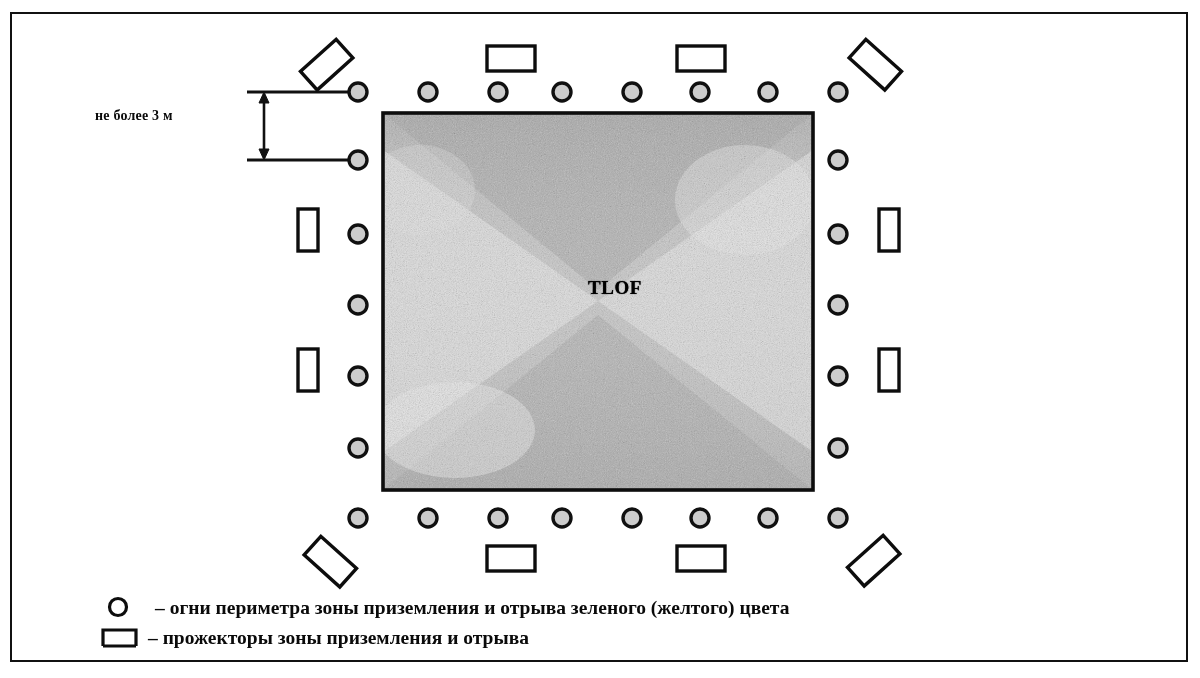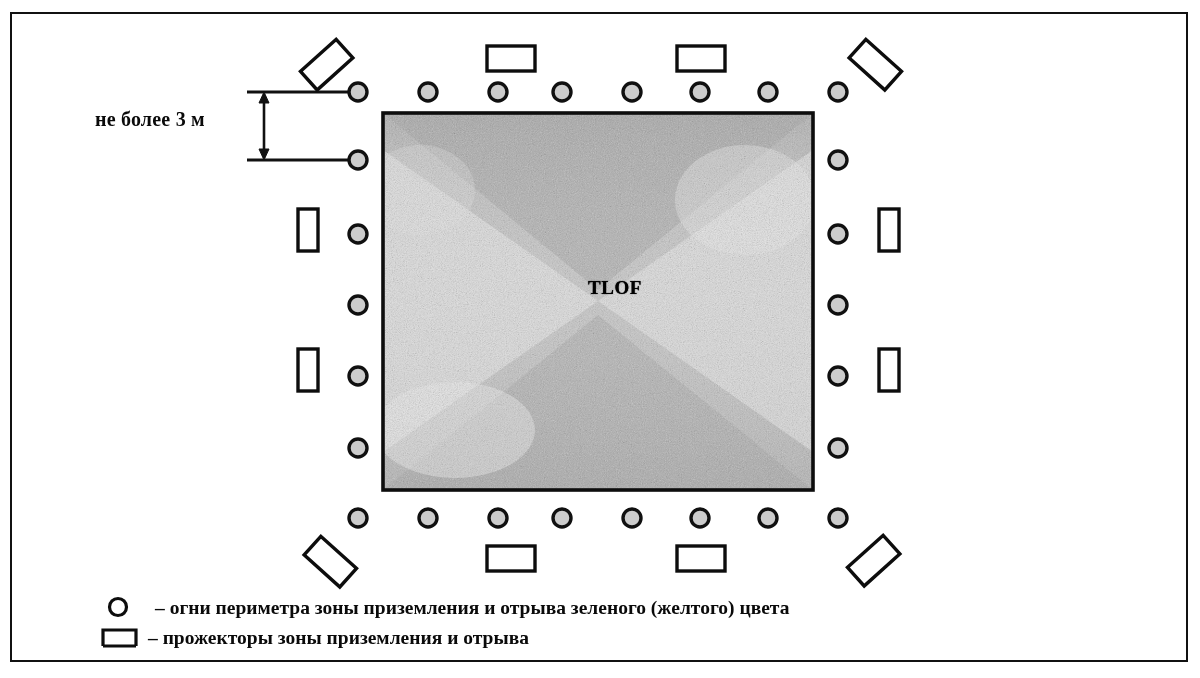--- a/index.html
+++ b/index.html
@@ -35,21 +35,21 @@
     height: 678px;
   }
   .dim-label {
     position: absolute;
     left: 95px;
     top: 108px;
     width: 160px;
     text-align: left;
     font-family: "Liberation Serif", serif;
     font-weight: bold;
-    font-size: 20px;
+    font-size: 14px;
     color: #0a0a0a;
     letter-spacing: 0.2px;
     white-space: nowrap;
   }
   .tlof-label {
     position: absolute;
     left: 555px;
     top: 277px;
     width: 120px;
     text-align: center;

